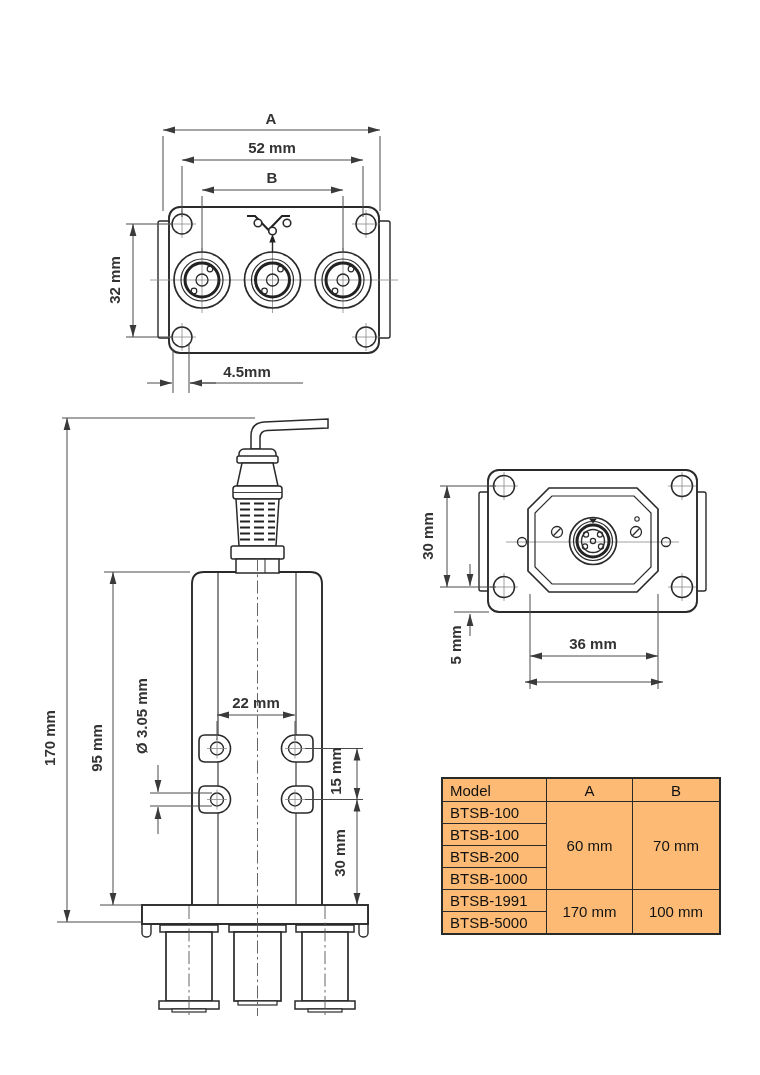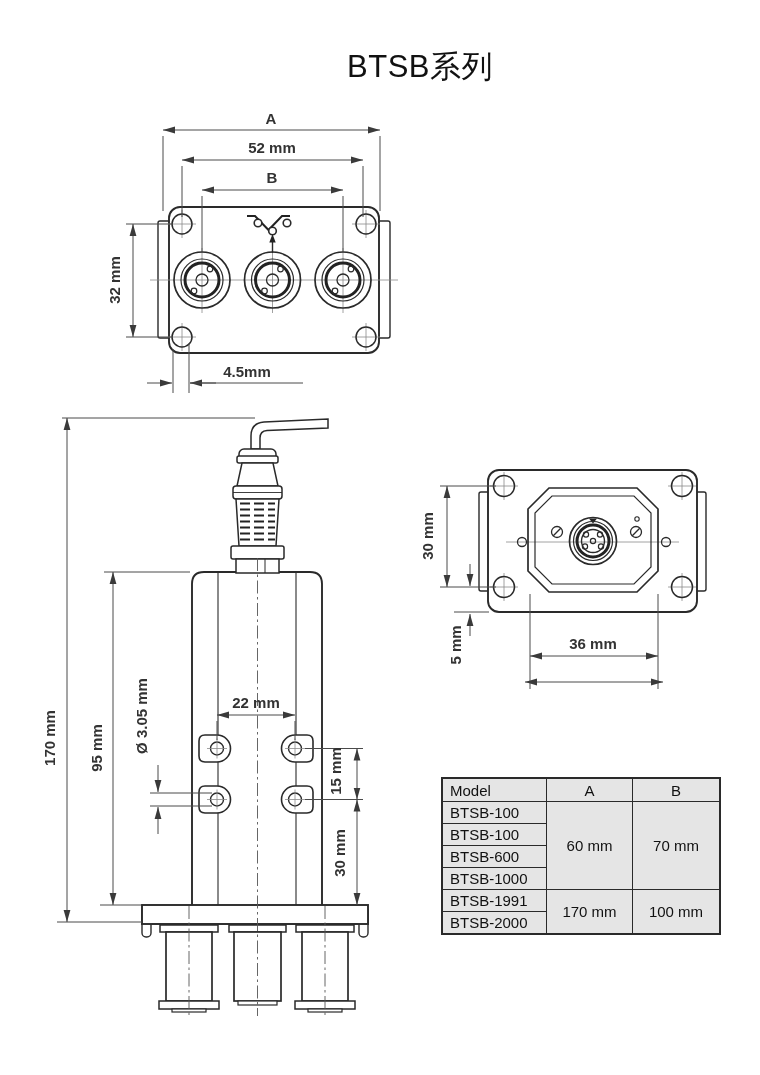--- a/index.html
+++ b/index.html
@@ -5,33 +5,32 @@
   html,body{margin:0;padding:0;background:#ffffff;}
   #canvas{position:relative;width:760px;height:1075px;background:#fff;overflow:hidden;
           font-family:"Liberation Sans",sans-serif;}
   #page-title{position:absolute;left:330px;top:46px;width:180px;text-align:center;
               font-size:31px;color:#111;letter-spacing:0.5px;white-space:nowrap;}
   svg{position:absolute;left:0;top:0;}
   svg text{font-family:"Liberation Sans",sans-serif;font-size:15px;font-weight:bold;fill:#333;}
   
   #spec-table{position:absolute;left:441px;top:777px;border-collapse:collapse;table-layout:fixed;}
   #spec-table td,#spec-table th{border:1px solid #2a2a2a;font-size:15px;font-weight:normal;
-      color:#111;height:21px;padding:0;background:#e5e5e5;}
+      color:#111;height:21px;padding:0;background:#fdba74;}
   #spec-table{border:2px solid #2a2a2a;}
   #spec-table .c-model{width:96px;text-align:left;padding-left:7px;}
   #spec-table .c-a{width:85px;text-align:center;}
   #spec-table .c-b{width:86px;text-align:center;}
   #spec-table tr.hdr th{height:22px;}
 </style>
 </head>
 <body>
 
 <div id="canvas">
 
-  <div id="page-title">BTSB系列</div>
 
   <svg width="760" height="1075" viewBox="0 0 760 1075">
     <defs>
       <marker id="ar" markerWidth="12.5" markerHeight="8" refX="12" refY="4" orient="auto-start-reverse" markerUnits="userSpaceOnUse">
         <path d="M0,0.6 L12,4 L0,7.4 Z" fill="#3a3a3a"></path>
       </marker>
     </defs>
 
     <g stroke="#2a2a2a" fill="none" stroke-width="1.7">
 
@@ -310,29 +309,29 @@
       </tr>
       <tr>
         <td class="c-model">BTSB-100</td>
         <td class="c-a" rowspan="4">60 mm</td>
         <td class="c-b" rowspan="4">70 mm</td>
       </tr>
       <tr>
         <td class="c-model">BTSB-100</td>
       </tr>
       <tr>
-        <td class="c-model">BTSB-600</td>
+        <td class="c-model">BTSB-200</td>
       </tr>
       <tr>
         <td class="c-model">BTSB-1000</td>
       </tr>
       <tr>
         <td class="c-model">BTSB-1991</td>
         <td class="c-a" rowspan="2">170 mm</td>
         <td class="c-b" rowspan="2">100 mm</td>
       </tr>
       <tr>
-        <td class="c-model">BTSB-2000</td>
+        <td class="c-model">BTSB-5000</td>
       </tr>
     </tbody>
   </table>
 
 </div>
 
 </body></html>

